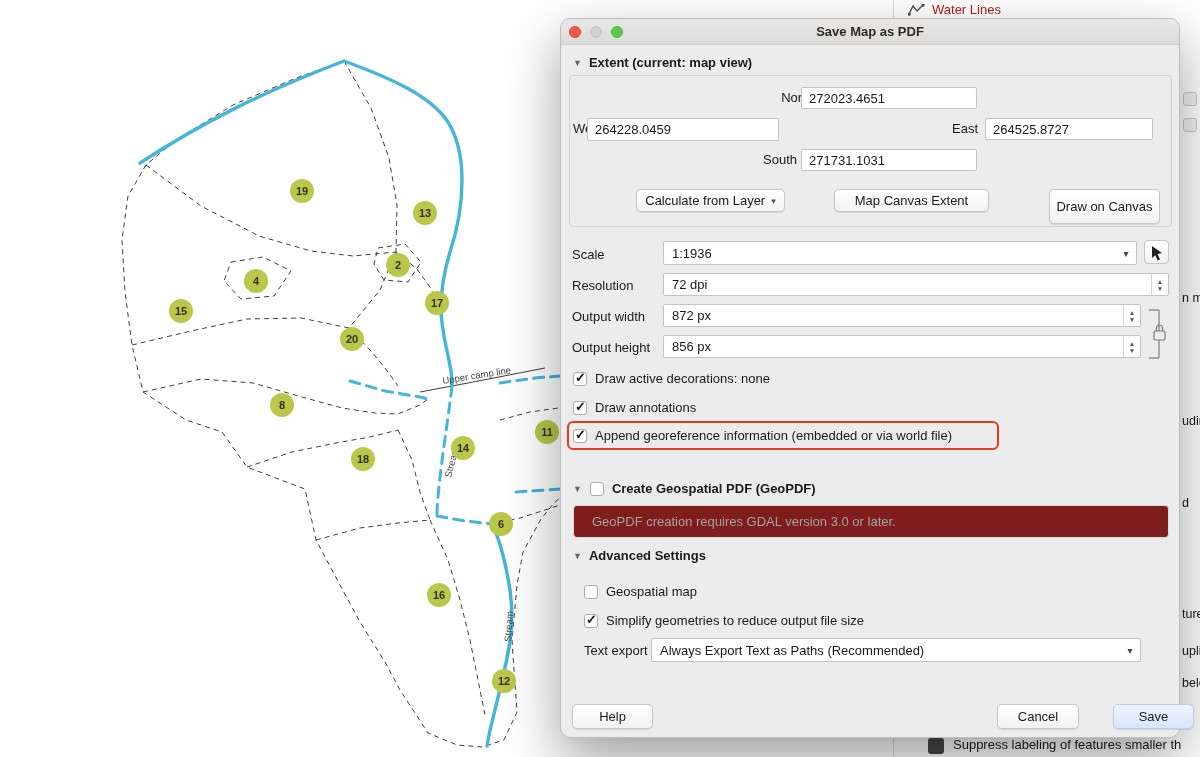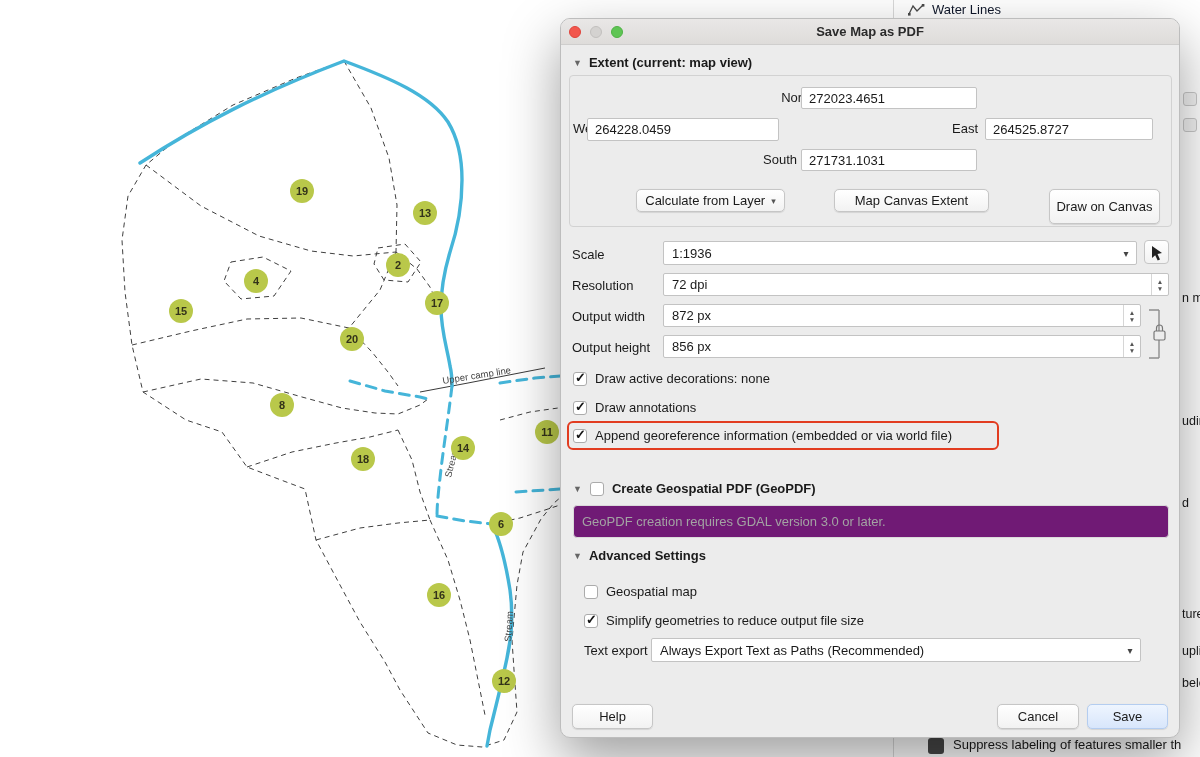--- a/index.html
+++ b/index.html
@@ -10,21 +10,21 @@
   
   .map-svg { position:absolute; left:0; top:0; z-index:0; }
   .marker { position:absolute; width:24px; height:24px; border-radius:50%;
             background:#b9c84a; display:flex; align-items:center; justify-content:center;
             font-size:11px; font-weight:700; color:#33331a; z-index:2; }
 
   
   .vline { position:absolute; left:893px; top:0; width:1px; height:757px; background:#d9d9d9; z-index:1; }
   .layers-row { position:absolute; left:894px; top:0; width:306px; height:18px; background:#fff;
                 display:flex; align-items:center; gap:7px; padding-left:14px; z-index:2;
-                font-size:13px; color:#0f172a; }
+                font-size:13px; color:#b91c1c; }
   .mini-icon-box { position:absolute; width:14px; height:14px; background:#f3f3f3;
                    border:1px solid #c9c9c9; border-radius:3px; z-index:2; }
   .edge-frag { position:absolute; left:1182px; font-size:12.5px; color:#1a1a1a; z-index:2; white-space:nowrap; }
   .bottom-square { position:absolute; left:928px; top:738px; width:16px; height:16px;
                    background:#474747; border-radius:3px; z-index:2; }
   .bottom-text { position:absolute; left:953px; top:737px; font-size:13px; color:#1a1a1a;
                  white-space:nowrap; z-index:2; }
 
   
   .dialog { position:absolute; left:560px; top:18px; width:620px; height:720px;
@@ -45,41 +45,41 @@
   .frame { position:absolute; left:8px; top:56px; width:603px; height:152px;
            border:1px solid #d2d2d2; border-radius:4px; }
 
   .flabel { position:absolute; font-size:13px; color:#1a1a1a; }
   .field { position:absolute; background:#fff; border:1px solid #c3c3c3; border-radius:2px;
            display:flex; align-items:center; padding:0 7px; font-size:13px; color:#1a1a1a; }
 
   .btn { position:absolute; display:flex; align-items:center; justify-content:center; gap:6px;
          background:linear-gradient(#ffffff,#f2f2f2); border:1px solid #c6c6c6; border-radius:5px;
          font-size:13px; color:#1a1a1a; box-shadow:0 .5px 1px rgba(0,0,0,.10); }
-  .btn.save { background:linear-gradient(#eef5ff,#d8e6fb); border-color:#b4cdf0; }
+  .btn.save { background:linear-gradient(#eef5ff,#d8e6fb); border-color:#b4cdf0;margin-left:26px; }
   .btn .arrow { font-size:9px; color:#555; }
 
   .spin, .combo { position:absolute; background:#fff; border:1px solid #c3c3c3; border-radius:2px; }
   .spin .val, .combo .val { position:absolute; left:8px; top:0; bottom:0; display:flex; align-items:center; }
   .stepper { position:absolute; right:0; top:0; bottom:0; width:17px; border-left:1px solid #d6d6d6;
              display:flex; flex-direction:column; align-items:center; justify-content:center;
              color:#555; font-size:6.5px; line-height:7px; }
   .combo-arrow { position:absolute; right:0; top:0; bottom:0; width:20px;
                  display:flex; align-items:center; justify-content:center; color:#444; font-size:10px; }
 
   .crow { position:absolute; display:flex; align-items:center; gap:8px; }
   .checkbox { position:relative; width:14px; height:14px; background:#fff;
               border:1px solid #ababab; border-radius:3px; flex:none; }
   .checkbox.checked::after { content:"✓"; position:absolute; left:1px; top:-3px;
                              font-size:13px; font-weight:700; color:#141414; }
   .highlight-rect { position:absolute; left:6px; top:402px; width:432px; height:29px;
                     border:2px solid #e23c20; border-radius:6px; }
   .note { position:absolute; left:12px; top:486px; width:596px; height:33px;
-          background:#701a75; border:1px solid #dadada; border-radius:4px;
-          display:flex; align-items:center; padding-left:8px; color:#a3a3a3; }
+          background:#7f1d1d; border:1px solid #dadada; border-radius:4px;
+          display:flex; align-items:center; padding-left:18px; color:#a3a3a3; }
   .bold { font-weight:700; }
 
   .icon-btn { position:absolute; background:linear-gradient(#ffffff,#f2f2f2);
               border:1px solid #c6c6c6; border-radius:4px;
               display:flex; align-items:center; justify-content:center; }
 </style>
 </head>
 <body>
 
 <svg class="map-svg" width="1200" height="757" viewBox="0 0 1200 757">

